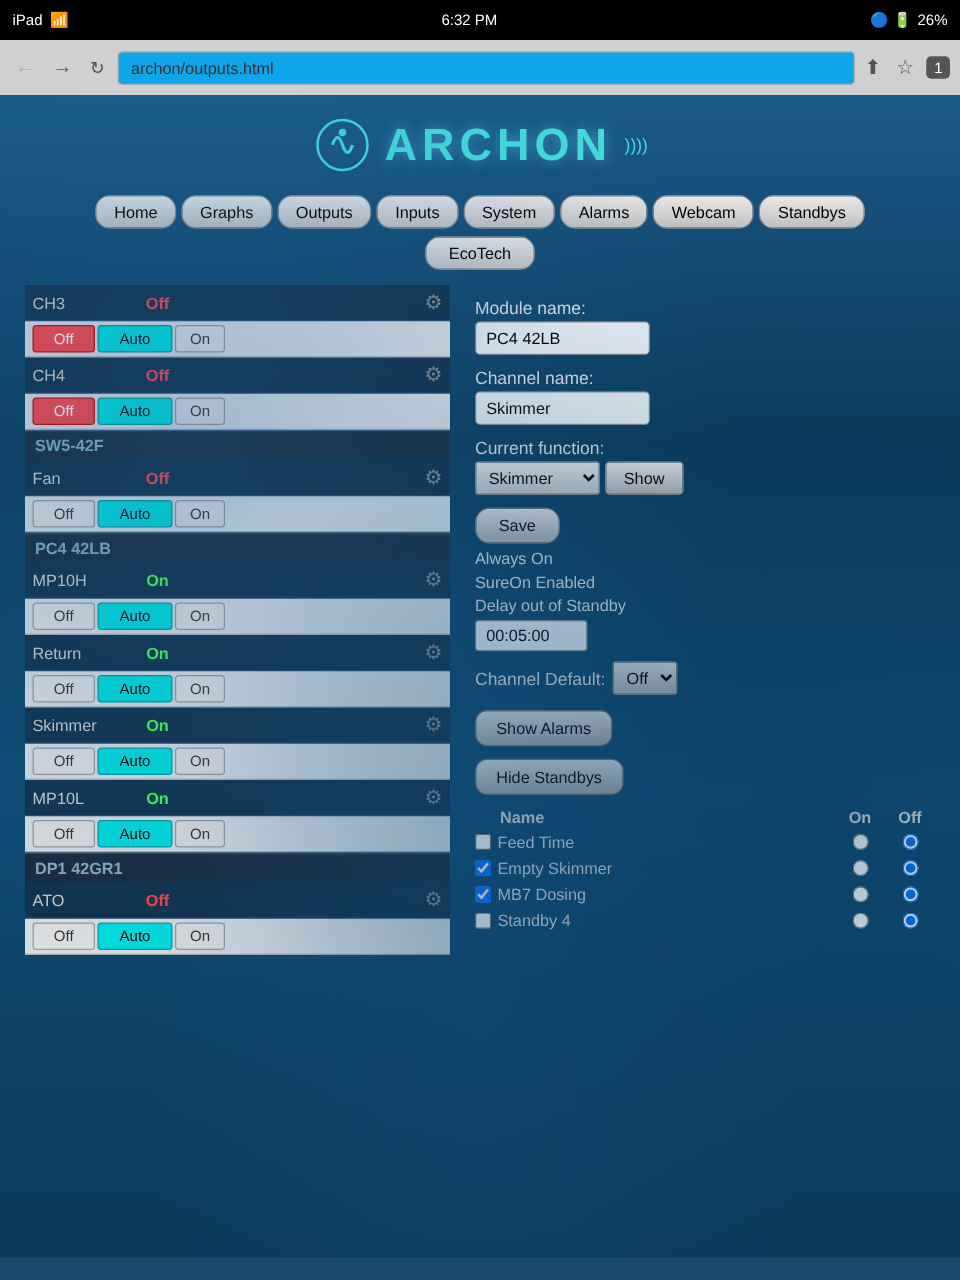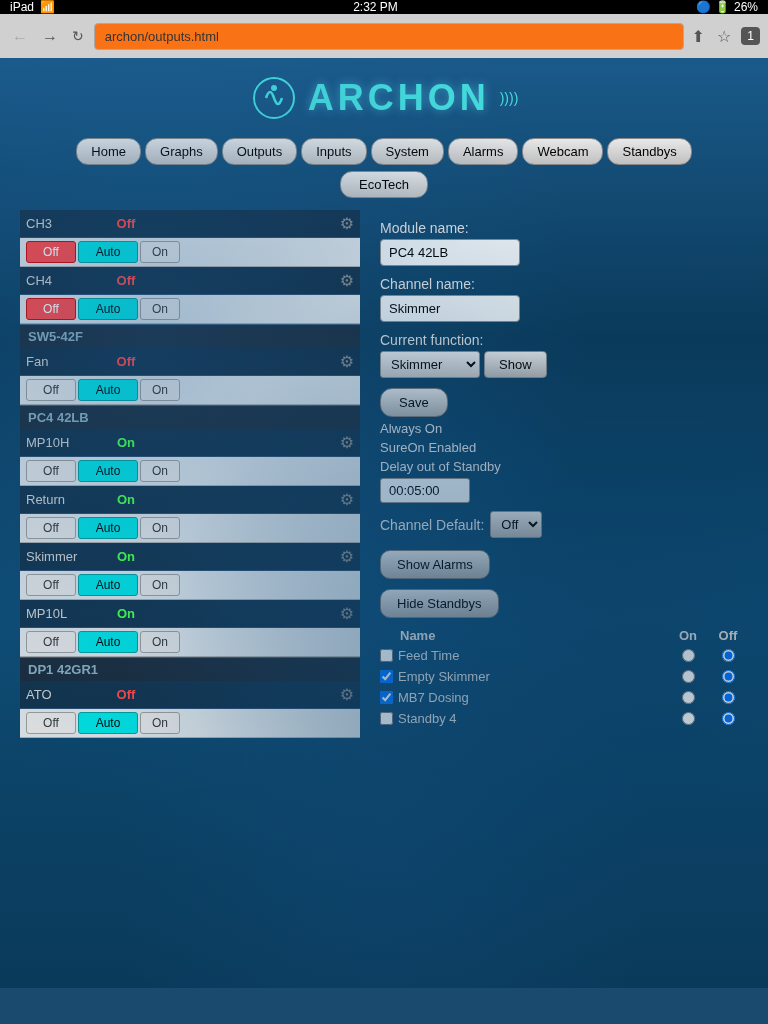--- a/index.html
+++ b/index.html
@@ -9,21 +9,21 @@
       font-family: Arial, Helvetica, sans-serif;
       font-size: 14px;
       background: #1a4a6e;
       overflow-x: hidden;
     }
 
     
     .status-bar {
       background: #000;
       color: #fff;
-      height: 14px;
+      height: 32px;
       display: flex;
       align-items: center;
       justify-content: space-between;
       padding: 0 10px;
       font-size: 12px;
     }
     .status-left { display: flex; align-items: center; gap: 6px; }
     .status-right { display: flex; align-items: center; gap: 4px; }
 
     
@@ -47,21 +47,21 @@
     .browser-reload-btn {
       background: none;
       border: none;
       font-size: 14px;
       cursor: pointer;
       color: #555;
       padding: 4px;
     }
     .browser-url-bar {
       flex: 1;
-      background: #f97316;
+      background: #0ea5e9;
       border: 1px solid #aaa;
       border-radius: 4px;
       padding: 5px 10px;
       font-size: 13px;
       color: #333;
     }
     .browser-icons {
       display: flex;
       gap: 8px;
       align-items: center;
@@ -412,21 +412,21 @@
     }
   </style>
 </head>
 <body>
 
 <div class="status-bar">
   <div class="status-left">
     <span>iPad</span>
     <span>📶</span>
   </div>
-  <span>2:32 PM</span>
+  <span>6:32 PM</span>
   <div class="status-right">
     <span>🔵</span>
     <span>🔋</span>
     <span>26%</span>
   </div>
 </div>
 
 <div class="browser-bar">
   <button class="browser-nav-btn disabled">←</button>
   <button class="browser-nav-btn">→</button>

